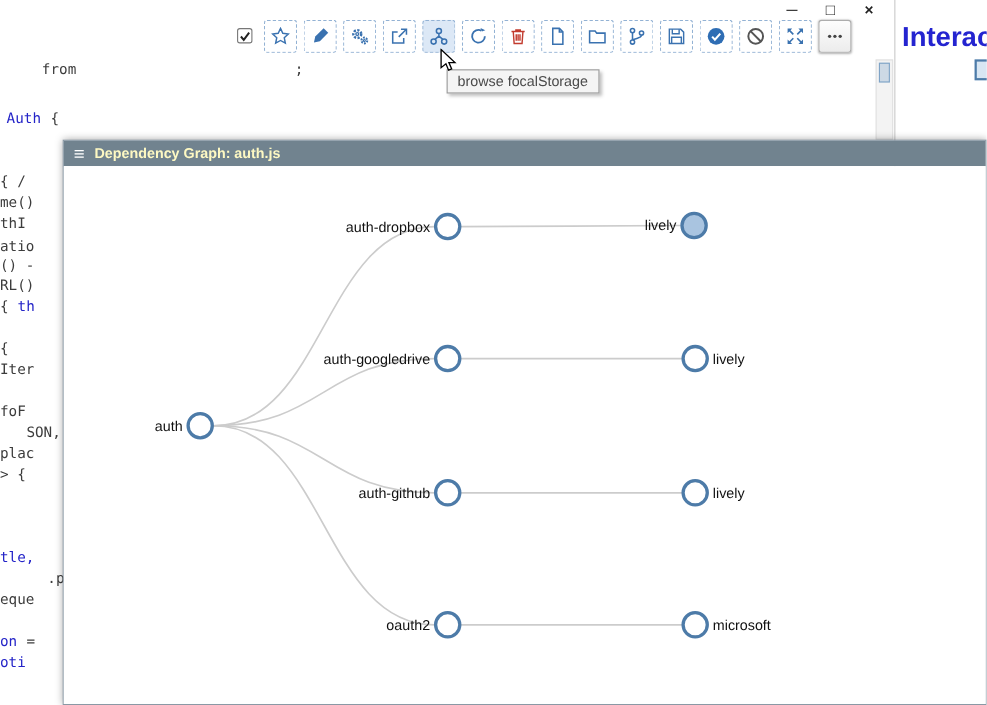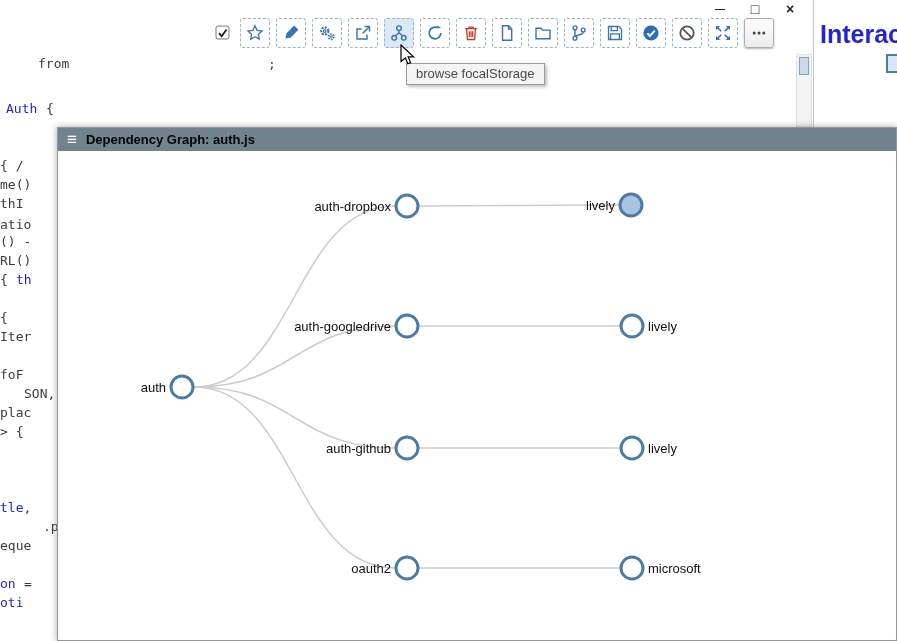--- a/index.html
+++ b/index.html
@@ -35,21 +35,21 @@
   .page-heading{position:absolute;left:820px;top:20px;font-size:25px;font-weight:bold;color:#2424d0;white-space:nowrap;}
   
   .tooltip{position:absolute;left:406px;top:63px;background:#f4f4f4;border:1px solid #9a9a9a;
            padding:2px 9px 3px 9px;font-size:13px;color:#4a4a4a;box-shadow:2px 2px 3px rgba(0,0,0,.25);z-index:5;white-space:nowrap;}
   .cursor{position:absolute;left:400px;top:44px;z-index:6;}
   
   .graph-panel{position:absolute;left:57px;top:127px;width:840px;height:514px;z-index:10;
                box-shadow:0 0 7px rgba(0,0,0,.35);border:1px solid #8a99a5;box-sizing:border-box;}
   .panel-header{height:23px;background:#71838f;display:flex;align-items:center;gap:9px;padding-left:9px;}
   .panel-header .menu{color:#fff;font-size:17px;line-height:17px;cursor:pointer;}
-  .panel-title{color:#000000;font-size:13px;font-weight:bold;}
+  .panel-title{color:#fef9c3;font-size:13px;font-weight:bold;}
   .panel-body{background:#fff;height:489px;position:relative;}
   .node-label{font-family:"Liberation Sans",sans-serif;font-size:13px;fill:#111;}
 </style>
 </head>
 <body>
 
 <div class="editor-window">
   <div class="win-controls">
     <span class="wc">─</span>
     <span class="wc">□</span>

